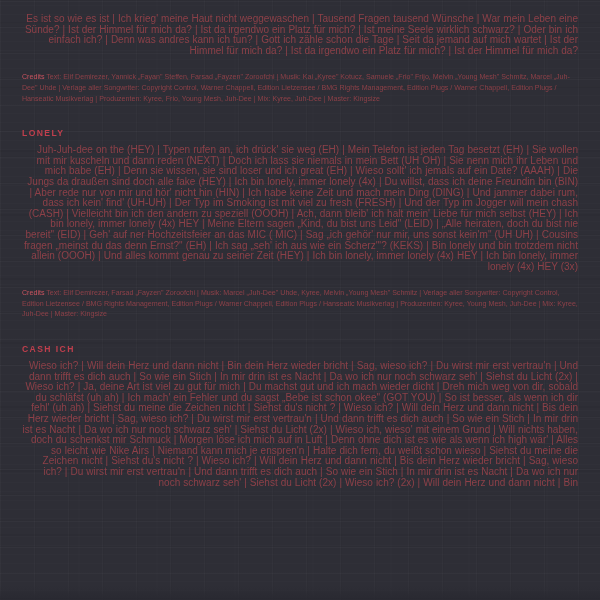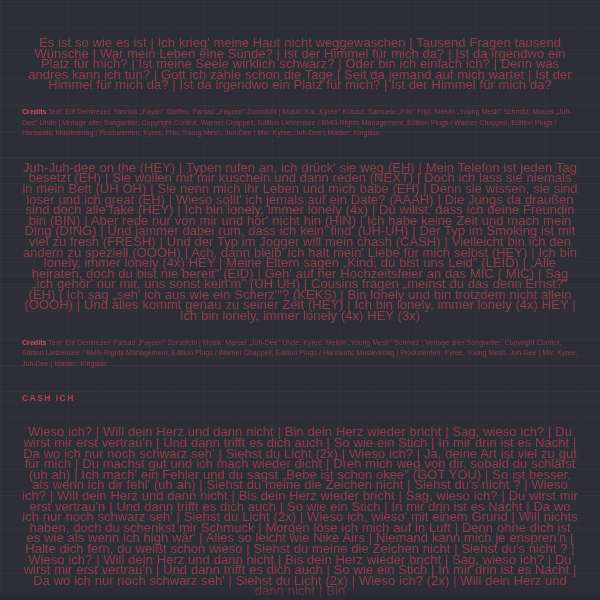--- a/index.html
+++ b/index.html
@@ -35,36 +35,35 @@
       repeating-linear-gradient(0deg, rgba(0,0,0,0.05) 0px, rgba(0,0,0,0.05) 2px, transparent 2px, transparent 64px);
     mix-blend-mode: overlay;
   }
   .content {
     position: relative;
     padding: 14px 22px 0 22px;
     box-sizing: border-box;
   }
   .lyric-block {
     color: #8d4048;
-    font-size: 13px;
+    font-size: 10px;
     line-height: 10.6px;
     letter-spacing: 0.02px;
-    text-align: center;
+    text-align: right;
     word-spacing: 0.2px;
-    margin-top: 24px;
   }
   .credits-block {
     color: #8d4048;
     font-size: 7.1px;
     line-height: 10.6px;
     margin-top: 16px;
   }
   .credits-label {
     color: #c9535f;
-    font-weight: bold;
+    font-weight: normal;
   }
   .section-title {
     color: #c03f4d;
     font-size: 8.6px;
     font-weight: bold;
     letter-spacing: 1.4px;
     margin-top: 24px;
     margin-bottom: 7px;
   }
   .bottom-fade {
@@ -81,20 +80,21 @@
 <div class="page">
   <div class="pattern-overlay"></div>
 
   <div class="content">
 
     <div class="lyric-block">Es ist so wie es ist | Ich krieg' meine Haut nicht weggewaschen | Tausend Fragen tausend Wünsche | War mein Leben eine Sünde? | Ist der Himmel für mich da? | Ist da irgendwo ein Platz für mich? | Ist meine Seele wirklich schwarz? | Oder bin ich einfach ich? | Denn was andres kann ich tun? | Gott ich zähle schon die Tage | Seit da jemand auf mich wartet | Ist der Himmel für mich da? | Ist da irgendwo ein Platz für mich? | Ist der Himmel für mich da?</div>
     <div class="credits-block">
       <span class="credits-label">Credits</span><span> Text: Elif Demirezer, Yannick „Fayan" Steffen, Farsad „Fayzen" Zoroofchi | Musik: Kai „Kyree" Kotucz, Samuele „Frio" Frijo, Melvin „Young Mesh" Schmitz, Marcel „Juh-Dee" Uhde | Verlage aller Songwriter: Copyright Control, Warner Chappell, Edition Lietzensee / BMG Rights Management, Edition Plugs / Warner Chappell, Edition Plugs / Hanseatic Musikverlag | Produzenten: Kyree, Frio, Young Mesh, Juh-Dee | Mix: Kyree, Juh-Dee | Master: Kingsize</span>
     </div>
 
+    <div class="section-title">LONELY</div>
     <div class="lyric-block">Juh-Juh-dee on the (HEY) | Typen rufen an, ich drück' sie weg (EH) | Mein Telefon ist jeden Tag besetzt (EH) | Sie wollen mit mir kuscheln und dann reden (NEXT) | Doch ich lass sie niemals in mein Bett (UH OH) | Sie nenn mich ihr Leben und mich babe (EH) | Denn sie wissen, sie sind loser und ich great (EH) | Wieso sollt' ich jemals auf ein Date? (AAAH) | Die Jungs da draußen sind doch alle fake (HEY) | Ich bin lonely, immer lonely (4x) | Du willst, dass ich deine Freundin bin (BIN) | Aber rede nur von mir und hör' nicht hin (HIN) | Ich habe keine Zeit und mach mein Ding (DING) | Und jammer dabei rum, dass ich kein' find' (UH-UH) | Der Typ im Smoking ist mit viel zu fresh (FRESH) | Und der Typ im Jogger will mein chash (CASH) | Vielleicht bin ich den andern zu speziell (OOOH) | Ach, dann bleib' ich halt mein' Liebe für mich selbst (HEY) | Ich bin lonely, immer lonely (4x) HEY | Meine Eltern sagen „Kind, du bist uns Leid" (LEID) | „Alle heiraten, doch du bist nie bereit" (EID) | Geh' auf ner Hochzeitsfeier an das MIC ( MIC) | Sag „ich gehör' nur mir, uns sonst kein'm" (UH UH) | Cousins fragen „meinst du das denn Ernst?" (EH) | Ich sag „seh' ich aus wie ein Scherz'"? (KEKS) | Bin lonely und bin trotzdem nicht allein (OOOH) | Und alles kommt genau zu seiner Zeit (HEY) | Ich bin lonely, immer lonely (4x) HEY | Ich bin lonely, immer lonely (4x) HEY (3x)</div>
     <div class="credits-block">
       <span class="credits-label">Credits</span><span> Text: Elif Demirezer, Farsad „Fayzen" Zoroofchi | Musik: Marcel „Juh-Dee" Uhde, Kyree, Melvin „Young Mesh" Schmitz | Verlage aller Songwriter: Copyright Control, Edition Lietzensee / BMG Rights Management, Edition Plugs / Warner Chappell, Edition Plugs / Hanseatic Musikverlag | Produzenten: Kyree, Young Mesh, Juh-Dee | Mix: Kyree, Juh-Dee | Master: Kingsize</span>
     </div>
 
     <div class="section-title">CASH ICH</div>
     <div class="lyric-block">Wieso ich? | Will dein Herz und dann nicht | Bin dein Herz wieder bricht | Sag, wieso ich? | Du wirst mir erst vertrau'n | Und dann trifft es dich auch | So wie ein Stich | In mir drin ist es Nacht | Da wo ich nur noch schwarz seh' | Siehst du Licht (2x) | Wieso ich? | Ja, deine Art ist viel zu gut für mich | Du machst gut und ich mach wieder dicht | Dreh mich weg von dir, sobald du schläfst (uh ah) | Ich mach' ein Fehler und du sagst „Bebe ist schon okee" (GOT YOU) | So ist besser, als wenn ich dir fehl' (uh ah) | Siehst du meine die Zeichen nicht | Siehst du's nicht ? | Wieso ich? | Will dein Herz und dann nicht | Bis dein Herz wieder bricht | Sag, wieso ich? | Du wirst mir erst vertrau'n | Und dann trifft es dich auch | So wie ein Stich | In mir drin ist es Nacht | Da wo ich nur noch schwarz seh' | Siehst du Licht (2x) | Wieso ich, wieso' mit einem Grund | Will nichts haben, doch du schenkst mir Schmuck | Morgen löse ich mich auf in Luft | Denn ohne dich ist es wie als wenn ich high wär' | Alles so leicht wie Nike Airs | Niemand kann mich je enspren'n | Halte dich fern, du weißt schon wieso | Siehst du meine die Zeichen nicht | Siehst du's nicht ? | Wieso ich? | Will dein Herz und dann nicht | Bis dein Herz wieder bricht | Sag, wieso ich? | Du wirst mir erst vertrau'n | Und dann trifft es dich auch | So wie ein Stich | In mir drin ist es Nacht | Da wo ich nur noch schwarz seh' | Siehst du Licht (2x) | Wieso ich? (2x) | Will dein Herz und dann nicht | Bin</div>
 
   </div>
 

